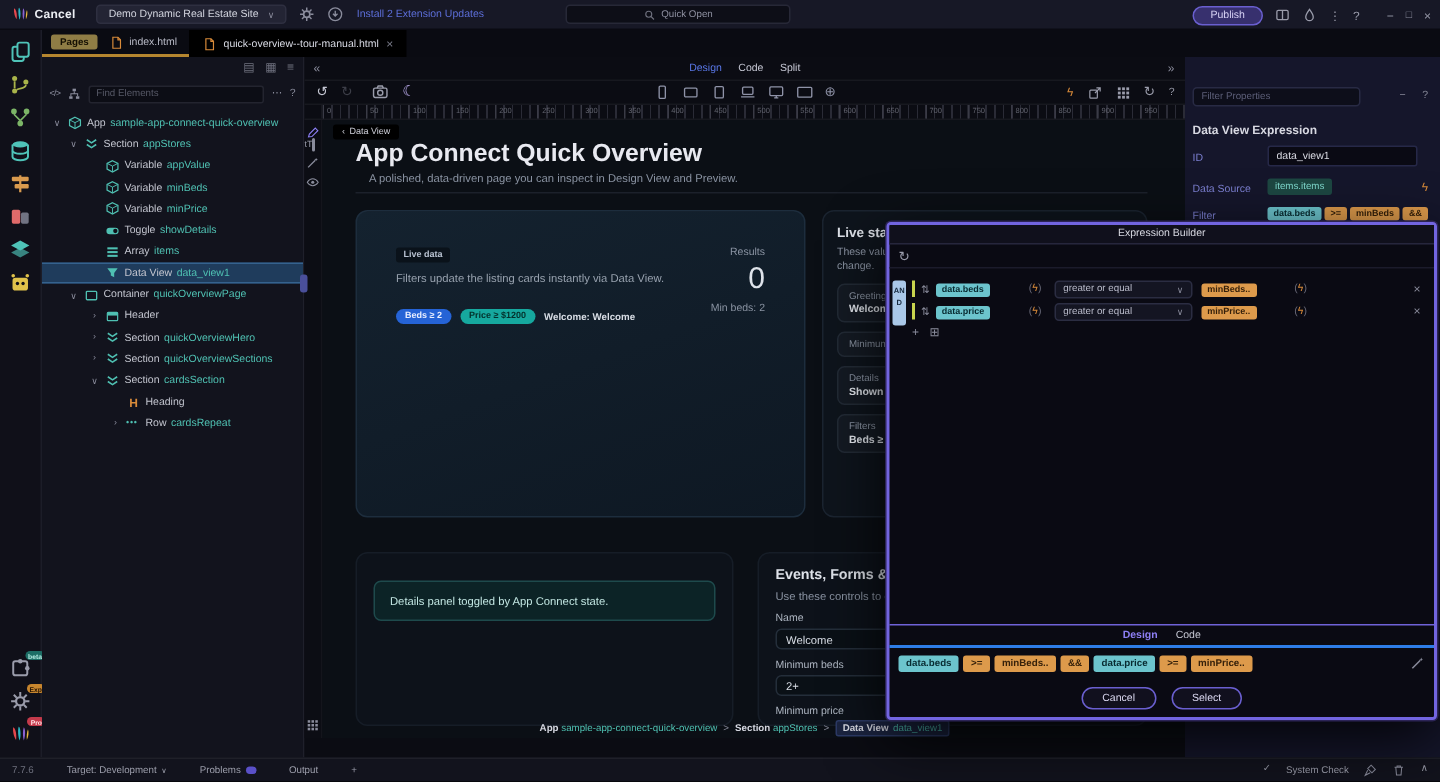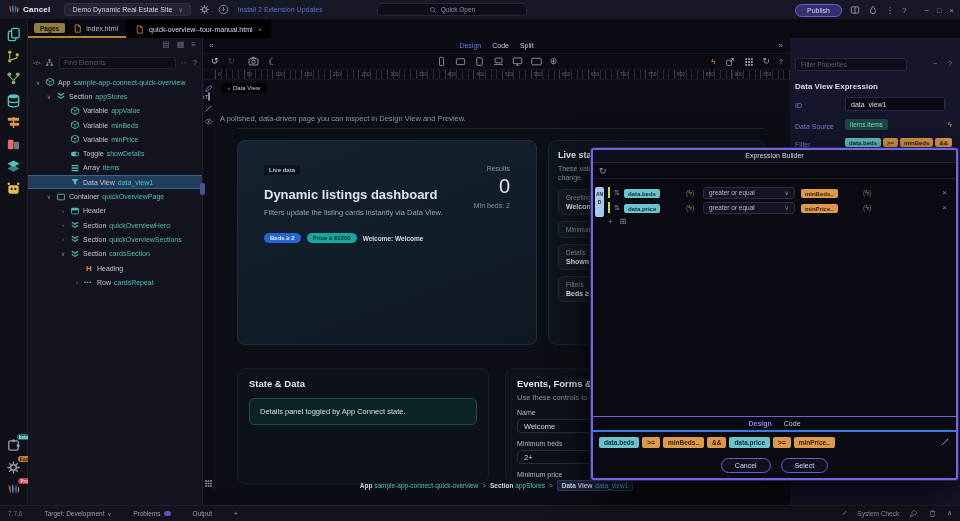--- a/index.html
+++ b/index.html
@@ -86,21 +86,21 @@
 .vt.pencil{color:#8d7ff5}
 .capsule{width:5px;height:9px;border:1px solid #8a8c9c;border-radius:3px;margin:5px auto 0}
 .ttool{font-size:6px;color:#9a9cab;text-align:center;margin-top:4px}
 .vbot{position:absolute;bottom:4px;left:0;width:100%}
 .hline{width:8px;height:2px;background:#5a5c68;margin:5px auto 0}
 .gdot{width:4px;height:4px;border-radius:50%;background:#3fd06a;margin:5px auto 0}
 .smark{position:absolute;left:-3px;top:103px;width:5px;height:12px;background:#4a4f9a;border-radius:2px}
 .dpage{position:absolute;left:12px;right:0;top:0;bottom:0;background:#0b0f15;overflow:hidden}
 .backchip{position:absolute;left:7px;top:3px;background:#000;border-radius:2px;padding:2px 6px;color:#cfd0da;font-size:6px;display:flex;gap:3px;align-items:center}
 .ph1{position:absolute;left:22px;top:13px;font-size:16.5px;font-weight:bold;color:#e8e9f0}
-.psub{position:absolute;left:5px;top:34px;font-size:7.5px;color:#8a93a2}
+.psub{position:absolute;left:31px;top:34px;font-size:7.5px;color:#8a93a2}
 .pdiv{position:absolute;left:22px;right:25px;top:48px;border-bottom:1px solid #1c212b}
 .dash{position:absolute;left:22px;top:60px;width:300px;height:205px;background:linear-gradient(160deg,#14222f,#0e1823);border:1px solid #1d2d3d;border-radius:8px;padding:24px 26px;display:flex;justify-content:space-between}
 .livechip{display:inline-block;background:#0a121a;border-radius:2px;padding:2px 5px;color:#b9c3d2;font-weight:bold;font-size:6px}
 .dtitle{margin-top:12px;font-size:13px;font-weight:bold;color:#dfe3ea}
 .ddesc{margin-top:6px;font-size:7.5px;color:#97a1ae}
 .dbadges{margin-top:16px;display:flex;align-items:center;gap:6px}
 .bpill{border-radius:7px;padding:2px 6px;font-size:6px;font-weight:bold}
 .bblue{background:#2563d6;color:#e8eeff}
 .bteal{background:#16a89e;color:#04312c}
 .bwelcome{color:#d8dde5;font-weight:bold;font-size:6.5px}
@@ -757,27 +757,27 @@
             </span>
           <span class="hline"></span>
           <span class="gdot"></span>
         </div>
       </div>
       <div class="dpage">
         <div class="backchip">
           <span>‹</span>
           <span>Data View</span>
         </div>
+        <div class="ph1">App Connect Quick Overview</div>
         <div class="psub">A polished, data-driven page you can inspect in Design View and Preview.</div>
         <div class="pdiv"></div>
 
         <div class="dash">
           <div>
             <span class="livechip">Live data</span>
-            <div class="dtitle">Dynamic listings dashboard</div>
             <div class="ddesc">Filters update the listing cards instantly via Data View.</div>
             <div class="dbadges">
               <span class="bpill bblue">Beds ≥ 2</span>
               <span class="bpill bteal">Price ≥ $1200</span>
               <span class="bwelcome">Welcome: Welcome</span>
             </div>
           </div>
           <div class="dright">
             <div class="rlabel">Results</div>
             <div class="rval">0</div>
@@ -799,21 +799,20 @@
             <div class="lclabel">Details</div>
             <div class="lcval">Shown</div>
           </div>
           <div class="lcitem">
             <div class="lclabel">Filters</div>
             <div class="lcval">Beds ≥</div>
           </div>
         </div>
 
         <div class="sect state">
-          <div class="stitle">State &amp; Data</div>
           <div class="infobox">Details panel toggled by App Connect state.</div>
         </div>
 
         <div class="sect events">
           <div class="stitle">Events, Forms &amp; Fi</div>
           <div class="sdesc">Use these controls to e</div>
           <div class="flabel">Name</div>
           <input class="finput" value="Welcome" style="">
           <div class="flabel">Minimum beds</div>
           <input class="finput" value="2+" style="">

